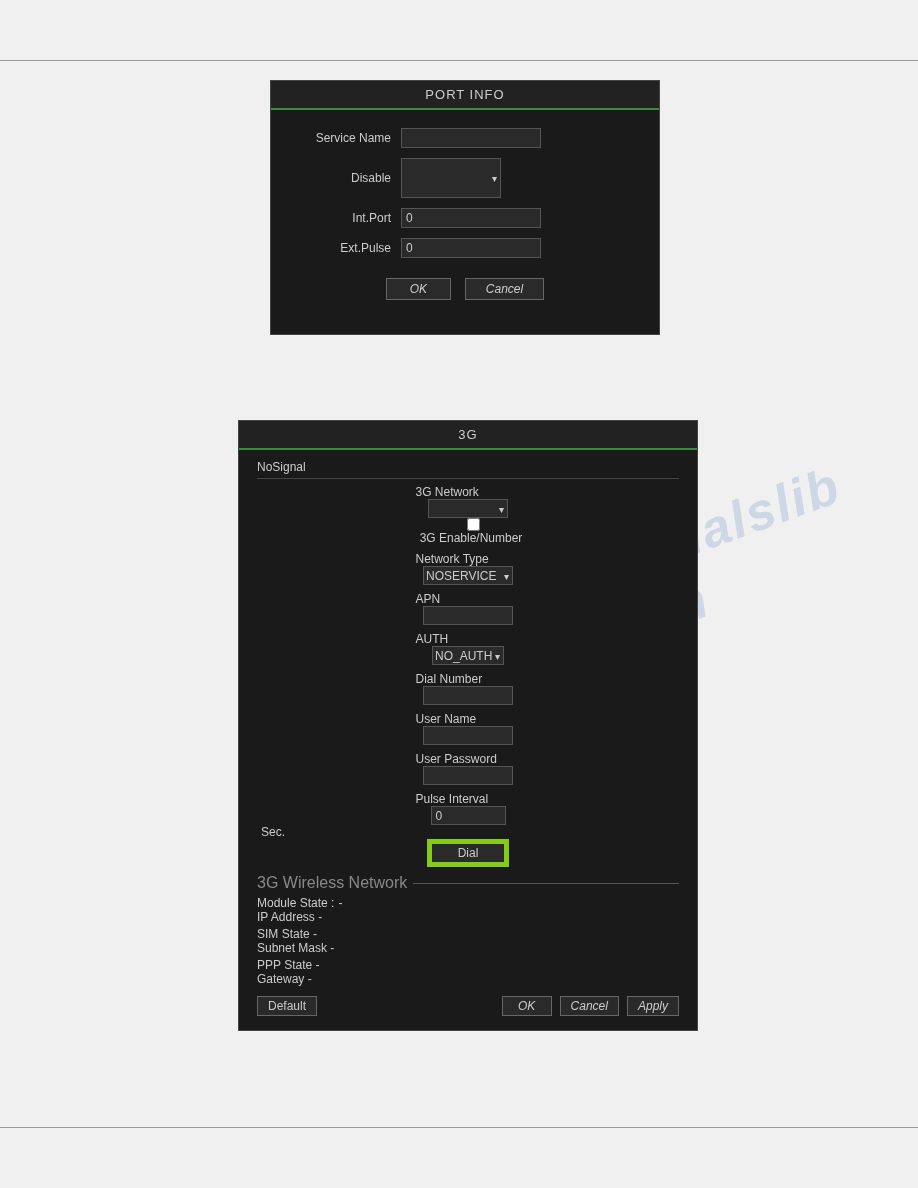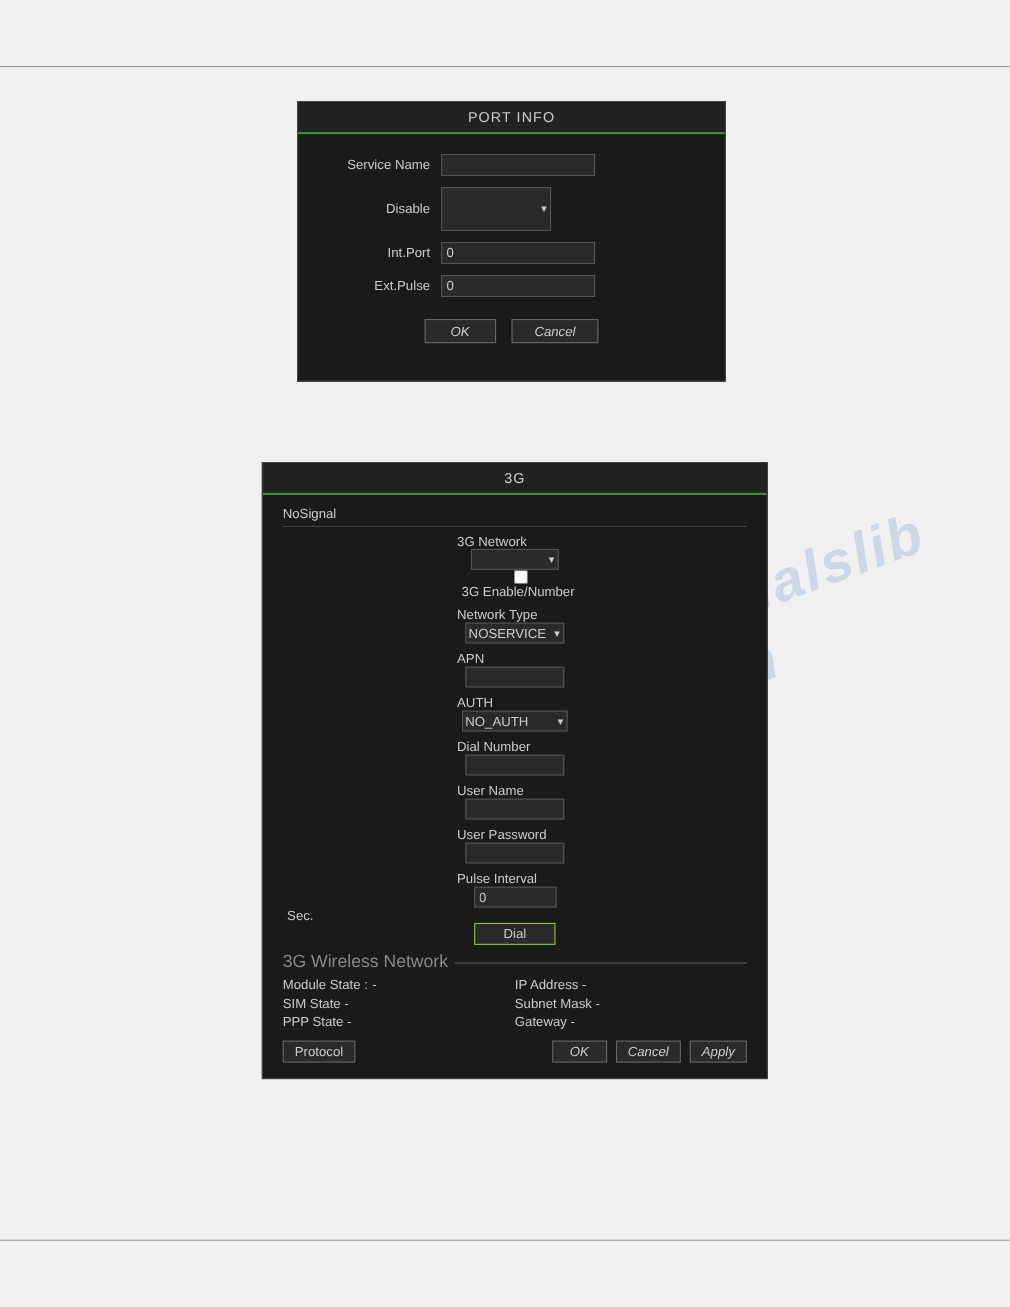--- a/index.html
+++ b/index.html
@@ -23,21 +23,21 @@
     .bottom-rule {
       width: 100%;
       border-top: 1px solid #999;
       position: absolute;
       bottom: 60px;
     }
 
     
     .port-info-dialog {
       position: absolute;
-      top: 92px;
+      top: 80px;
       left: 270px;
       width: 390px;
       background: #1a1a1a;
       border: 1px solid #444;
     }
 
     .dialog-title-bar {
       background: #222;
       color: #ccc;
       text-align: center;
@@ -208,20 +208,21 @@
     .network-section-label::after {
       content: '';
       flex: 1;
       height: 1px;
       background: #555;
     }
 
     .status-row {
       display: flex;
       margin-bottom: 3px;
+      flex-direction: column;
     }
 
     .status-col {
       display: flex;
       align-items: center;
       gap: 4px;
       color: #ccc;
       font-size: 12px;
       flex: 1;
     }
@@ -239,21 +240,21 @@
       border: 1px solid #666;
       color: #ccc;
       padding: 2px 10px;
       font-size: 12px;
       cursor: pointer;
       margin-right: auto;
     }
 
     .dial-btn {
       background: #2a2a2a;
-      border: 1px solid #84cc16;
+      border: 5px solid #84cc16;
       color: #ccc;
       padding: 2px 26px;
       font-size: 12px;
       cursor: pointer;
     }
 
     .sec-label {
       color: #ccc;
       margin-left: 4px;
       margin-right: auto;
@@ -355,21 +356,21 @@
     </div>
 
     <div class="threeG-form-row">
       <span class="threeG-label">APN</span>
       <input class="threeG-input" type="text" value="" style="">
     </div>
 
     <div class="threeG-form-row">
       <span class="threeG-label">AUTH</span>
       <div class="select-wrapper">
-        <select class="threeG-select" style="width:96px;">
+        <select class="threeG-select" style="width:72px;">
           <option>NO_AUTH</option>
           <option>PAP</option>
           <option>CHAP</option>
         </select>
       </div>
     </div>
 
     <div class="threeG-form-row">
       <span class="threeG-label">Dial Number</span>
       <input class="threeG-input" type="text" value="" style="">
@@ -418,20 +419,20 @@
     <div class="status-row">
       <div class="status-col">
         <span>PPP State -</span>
       </div>
       <div class="status-col">
         <span>Gateway -</span>
       </div>
     </div>
 
     <div class="threeG-bottom-buttons">
-      <button class="btn-default">Protocol</button>
+      <button class="btn-default">Default</button>
       <button class="btn btn-small">OK</button>
       <button class="btn btn-small">Cancel</button>
       <button class="btn btn-small">Apply</button>
     </div>
 
   </div>
 </div>
 
 </body></html>

